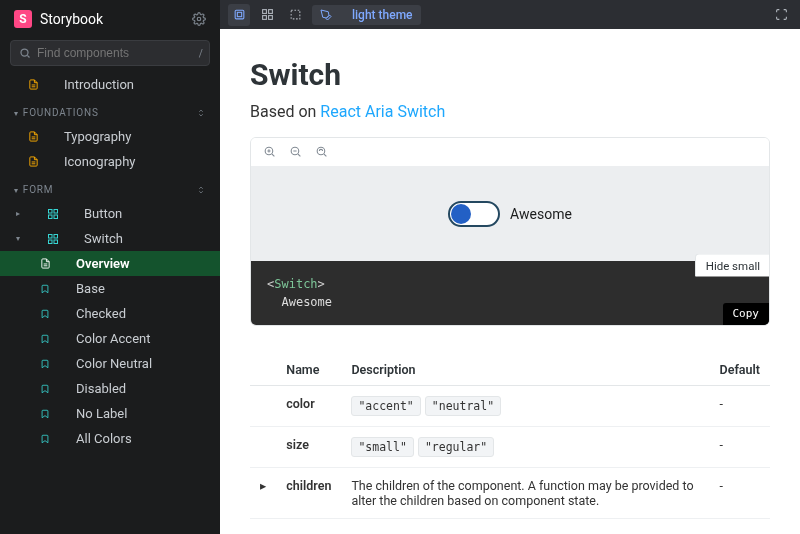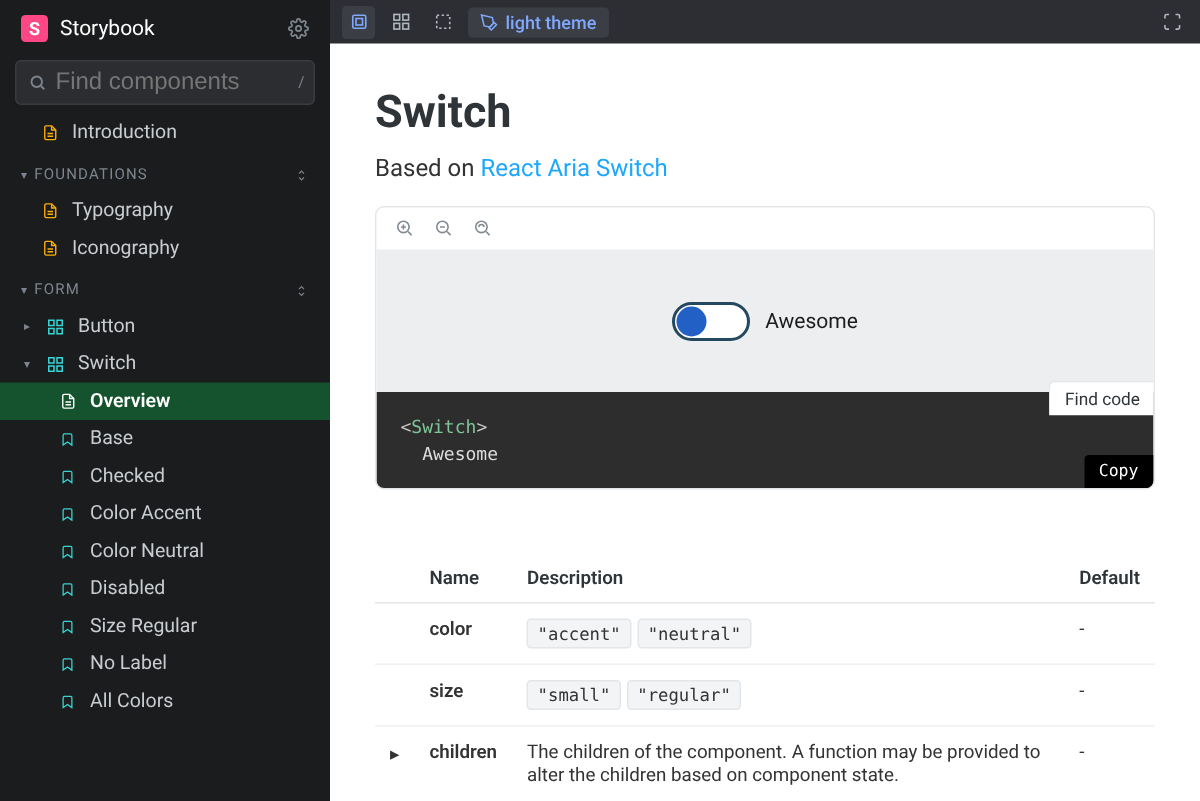--- a/index.html
+++ b/index.html
@@ -8,51 +8,51 @@
 
 .sidebar { width: 220px; background: #1b1c1d; color: #c9cdd2; display: flex; flex-direction: column; height: 100%; overflow-y: auto; }
 .sidebar-header { display: flex; align-items: center; justify-content: space-between; padding: 10px 14px 12px 14px; }
 .brand { display: flex; align-items: center; gap: 8px; }
 .brand-logo { width: 18px; height: 18px; background: #ff4785; border-radius: 3px; display: flex; align-items: center; justify-content: center; color: #fff; font-weight: 700; font-size: 12px; }
 .brand-text { color: #fff; font-weight: 400; font-size: 14px; }
 .gear { color: #7d858e; }
 
 .search-wrap { padding: 0 10px 6px 10px; }
 .search { display: flex; align-items: center; gap: 6px; background: #2c2d30; border: 1px solid #3a3c40; border-radius: 4px; padding: 5px 8px; color: #7d858e; font-size: 12px; position: relative; }
-.search input { background: transparent; border: none; color: #c9cdd2; outline: none; flex: 1; font-size: 16px; }
+.search input { background: transparent; border: none; color: #c9cdd2; outline: none; flex: 1; font-size: 12px; }
 .search-key { position: absolute; right: 6px; font-size: 10px; color: #7d858e; }
 
 .section-title { display: flex; align-items: center; justify-content: space-between; padding: 10px 14px 6px 14px; font-size: 10px; letter-spacing: 0.08em; color: #7d858e; }
 .section-title .chev { font-size: 8px; margin-right: 4px; color: #7d858e; }
 .section-sort { color: #7d858e; }
 
-.nav-item { display: flex; align-items: center; gap: 8px; padding: 5px 14px 5px 14px; color: #c9cdd2; font-size: 13px; cursor: pointer; }
+.nav-item { display: flex; align-items: center; gap: 24px; padding: 5px 14px 5px 14px; color: #c9cdd2; font-size: 13px; cursor: pointer; }
 .nav-item.indent1 { padding-left: 26px; }
 .nav-item.indent2 { padding-left: 38px; }
 .nav-item.selected { background: #14532d; color: #fff; font-weight: 600; }
 .nav-item .carrot { width: 8px; text-align: center; font-size: 8px; color: #7d858e; }
 .ic { width: 14px; height: 14px; display: inline-flex; align-items: center; justify-content: center; flex-shrink: 0; }
 .ic-doc { color: #ffae00; }
 .ic-comp { color: #37d5d3; }
 .ic-story { color: #37d5d3; }
 
 
 .main { flex: 1; display: flex; flex-direction: column; height: 100%; overflow: hidden; }
 .toolbar { background: #2c2e33; height: 29px; display: flex; align-items: center; padding: 0 8px; gap: 6px; color: #c9cdd2; }
 .tb-ic { width: 22px; height: 22px; display: inline-flex; align-items: center; justify-content: center; border-radius: 3px; color: #b0b6bd; cursor: pointer; }
 .tb-ic.active { background: #3b3e45; color: #7fa9ff; }
-.tb-theme { display: flex; align-items: center; gap: 5px; padding: 3px 8px; border-radius: 3px; background: #3b3e45; color: #7fa9ff; font-size: 12px; font-weight: 500; cursor: pointer; }
+.tb-theme { display: flex; align-items: center; gap: 20px; padding: 3px 8px; border-radius: 3px; background: #3b3e45; color: #7fa9ff; font-size: 12px; font-weight: 500; cursor: pointer; }
 .tb-spacer { flex: 1; }
 
 .content { flex: 1; overflow-y: auto; padding: 28px 30px 20px 30px; }
 h1.page-title { font-size: 30px; font-weight: 700; color: #2e3438; margin-bottom: 10px; }
 .basedon { font-size: 16px; color: #333; margin-bottom: 16px; }
 .basedon a { color: #1ea7fd; text-decoration: none; }
 
-.preview-card { border: 1px solid #e3e6e8; border-radius: 6px; overflow: hidden; margin-bottom: 44px; position: relative; }
+.preview-card { border: 1px solid #e3e6e8; border-radius: 6px; overflow: hidden; margin-bottom: 28px; position: relative; }
 .preview-tools { background: #fff; border-bottom: 1px solid #eceef0; padding: 7px 12px; display: flex; gap: 12px; color: #828a93; }
 .pv-ic { width: 14px; height: 14px; cursor: pointer; }
 .canvas { background: #eceef0; height: 94px; display: flex; align-items: center; justify-content: center; gap: 10px; }
 .switch-track { width: 52px; height: 26px; border-radius: 14px; background: #fff; border: 2px solid #244860; display: flex; align-items: center; padding: 1px; }
 .switch-thumb { width: 20px; height: 20px; border-radius: 50%; background: #2360c5; }
 .switch-label { font-size: 14px; color: #1b1c1d; }
 .hide-code-tab { position: absolute; right: -1px; top: 127px; transform: translateY(-50%); background: #fff; border: 1px solid #e3e6e8; border-bottom: none; border-right: none; border-top-left-radius: 4px; padding: 4px 10px; font-size: 11.5px; color: #2e3438; cursor: pointer; z-index: 2; }
 .code-block { background: #2d2d2d; color: #ddd; font-family: ui-monospace, Menlo, Consolas, monospace; font-size: 12px; padding: 14px 16px; position: relative; line-height: 1.5; }
 .code-block .tag { color: #7ec699; }
 .code-block .punc { color: #ccc; }
@@ -216,28 +216,20 @@
       </span>
       <span>Color Neutral</span>
     </div>
   <div class="nav-item indent2">
       <span class="ic ic-story">
         <svg width="10" height="12" viewBox="0 0 24 24" fill="none" stroke="currentColor" stroke-width="2">
           <path d="M19 21l-7-5-7 5V5a2 2 0 0 1 2-2h10a2 2 0 0 1 2 2z"></path>
         </svg>
       </span>
       <span>Disabled</span>
-    </div>
-  <div class="nav-item indent2">
-      <span class="ic ic-story">
-        <svg width="10" height="12" viewBox="0 0 24 24" fill="none" stroke="currentColor" stroke-width="2">
-          <path d="M19 21l-7-5-7 5V5a2 2 0 0 1 2-2h10a2 2 0 0 1 2 2z"></path>
-        </svg>
-      </span>
-      <span>Size Regular</span>
     </div>
   <div class="nav-item indent2">
       <span class="ic ic-story">
         <svg width="10" height="12" viewBox="0 0 24 24" fill="none" stroke="currentColor" stroke-width="2">
           <path d="M19 21l-7-5-7 5V5a2 2 0 0 1 2-2h10a2 2 0 0 1 2 2z"></path>
         </svg>
       </span>
       <span>No Label</span>
     </div>
   <div class="nav-item indent2">
@@ -323,21 +315,21 @@
               <path d="M8 11a3 3 0 0 1 6 0"></path>
             </svg>
           </span>
       </div>
       <div class="canvas">
         <div class="switch-track">
           <div class="switch-thumb"></div>
         </div>
         <span class="switch-label">Awesome</span>
       </div>
-      <div class="hide-code-tab">Find code</div>
+      <div class="hide-code-tab">Hide small</div>
       <div class="code-block">
         <div><span class="punc">&lt;</span><span class="tag">Switch</span><span class="punc">&gt;</span></div>
         <div>&nbsp;&nbsp;<span>Awesome</span></div>
         <div class="copy-btn">Copy</div>
       </div>
     </div>
 
     <table class="args-table">
       <thead>
         <tr>

